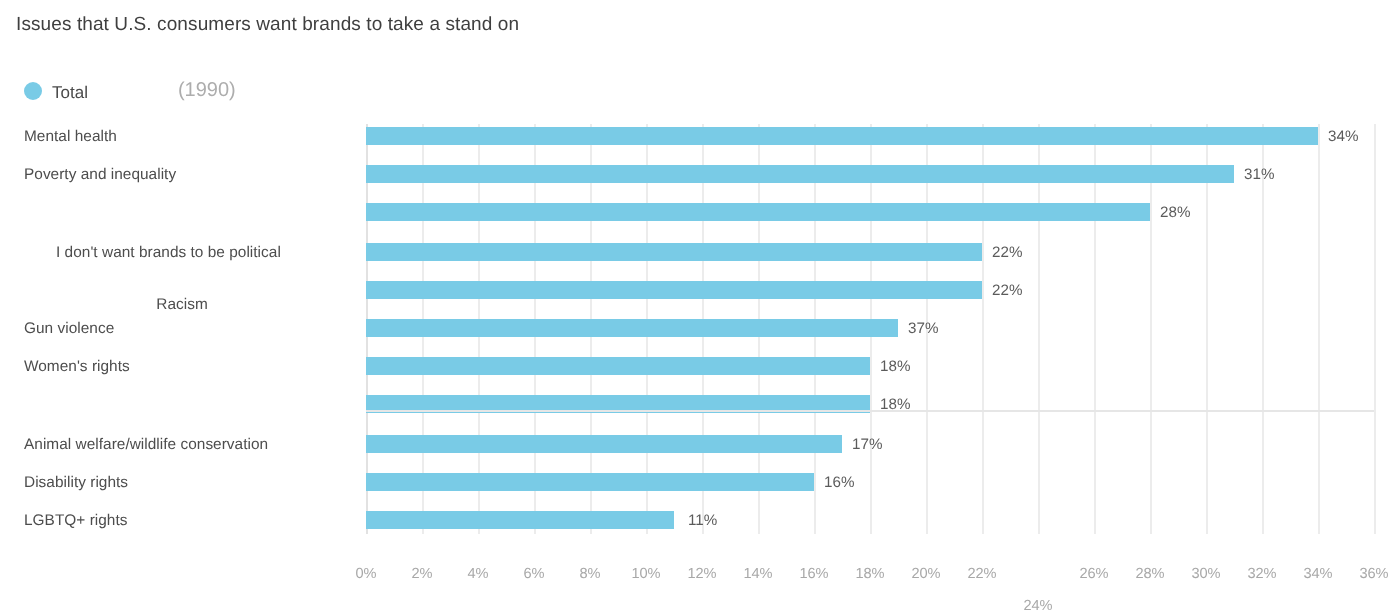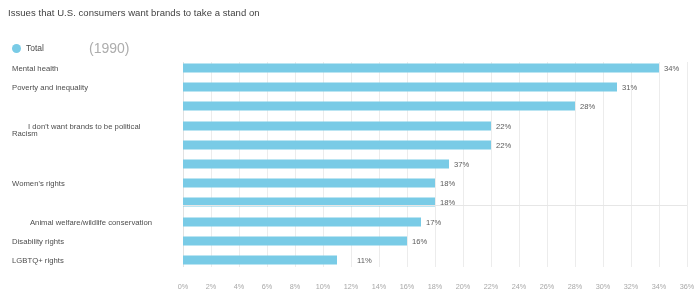--- a/index.html
+++ b/index.html
@@ -41,21 +41,21 @@
     background: #79cbe6;
     display: block;
     flex: 0 0 auto;
   }
   .legend-label {
     font-size: 8.5px;
     color: #4a4a4a;
     white-space: nowrap;
   }
   .legend-count {
-    font-size: 14px;
+    font-size: 10px;
     color: #adadad;
     white-space: nowrap;
     padding-left: 40px;
   }
 
   #plot {
     position: absolute;
     left: 0;
     top: 62px;
     width: 696px;
@@ -148,23 +148,24 @@
   <span class="legend-dot"></span>
   <span class="legend-label">Total</span>
   <span class="legend-count">(1990)</span>
 </div>
 
 <div id="plot">
   <div id="cat-col">
       <div class="cat-label" style="top: 25.2px;">Poverty and inequality</div>
       <div class="cat-label" style="top: 6px;">Mental health</div>
       <div class="cat-label" style="top: 63.6px; padding-left: 16px;">I don't want brands to be political</div>
-      <div class="cat-label" style="top: 71px;">Racism</div>
+      <div class="cat-label" style="top: 90px; text-align: center;">Racism</div>
+      <div class="cat-label" style="top: 102px;">Gun violence</div>
       <div class="cat-label" style="top: 121.2px;">Women's rights</div>
-      <div class="cat-label" style="top: 159.6px; text-align: center;">Animal welfare/wildlife conservation</div>
+      <div class="cat-label" style="top: 159.6px;">Animal welfare/wildlife conservation</div>
       <div class="cat-label" style="top: 178.8px;">Disability rights</div>
       <div class="cat-label" style="top: 198px;">LGBTQ+ rights</div>
     </div>
   <div id="grid-area">
       <div class="gridline axis-start" style="left: 0px;"></div>
       <div class="gridline" style="left: 28px;"></div>
       <div class="gridline" style="left: 56px;"></div>
       <div class="gridline" style="left: 84px;"></div>
       <div class="gridline" style="left: 112px;"></div>
       <div class="gridline" style="left: 140px;"></div>
@@ -195,37 +196,37 @@
       <div class="bar-value" style="top: 102px; left: 271px;">37%</div>
       <div class="bar" style="top: 121.2px; width: 252px; background: rgb(121, 203, 230);"></div>
       <div class="bar-value" style="top: 121.2px; left: 257px;">18%</div>
       <div class="bar" style="top: 140.4px; width: 252px; background: rgb(121, 203, 230);"></div>
       <div class="bar-value" style="top: 140.4px; left: 257px;">18%</div>
       <div class="bar" style="top: 159.6px; width: 238px; background: rgb(121, 203, 230);"></div>
       <div class="bar-value" style="top: 159.6px; left: 243px;">17%</div>
       <div class="bar" style="top: 178.8px; width: 224px; background: rgb(121, 203, 230);"></div>
       <div class="bar-value" style="top: 178.8px; left: 229px;">16%</div>
       <div class="bar" style="top: 198px; width: 154px; background: rgb(121, 203, 230);"></div>
-      <div class="bar-value" style="top: 198px; left: 174px;">11%</div>
+      <div class="bar-value" style="top: 198px; left: 161px;">11%</div>
     </div>
 </div>
 <div id="baseline"></div>
 <div id="xaxis">
     <div class="xtick" style="left: 0px;">0%</div>
     <div class="xtick" style="left: 28px;">2%</div>
     <div class="xtick" style="left: 56px;">4%</div>
     <div class="xtick" style="left: 84px;">6%</div>
     <div class="xtick" style="left: 112px;">8%</div>
     <div class="xtick" style="left: 140px;">10%</div>
     <div class="xtick" style="left: 168px;">12%</div>
     <div class="xtick" style="left: 196px;">14%</div>
     <div class="xtick" style="left: 224px;">16%</div>
     <div class="xtick" style="left: 252px;">18%</div>
     <div class="xtick" style="left: 280px;">20%</div>
     <div class="xtick" style="left: 308px;">22%</div>
-    <div class="xtick" style="left: 336px;">24%</div>
+    <div class="xtick" style="left: 336px; margin-top: 16px;">24%</div>
     <div class="xtick" style="left: 364px;">26%</div>
     <div class="xtick" style="left: 392px;">28%</div>
     <div class="xtick" style="left: 420px;">30%</div>
     <div class="xtick" style="left: 448px;">32%</div>
     <div class="xtick" style="left: 476px;">34%</div>
     <div class="xtick" style="left: 504px;">36%</div>
   </div>
 
 </body></html>

